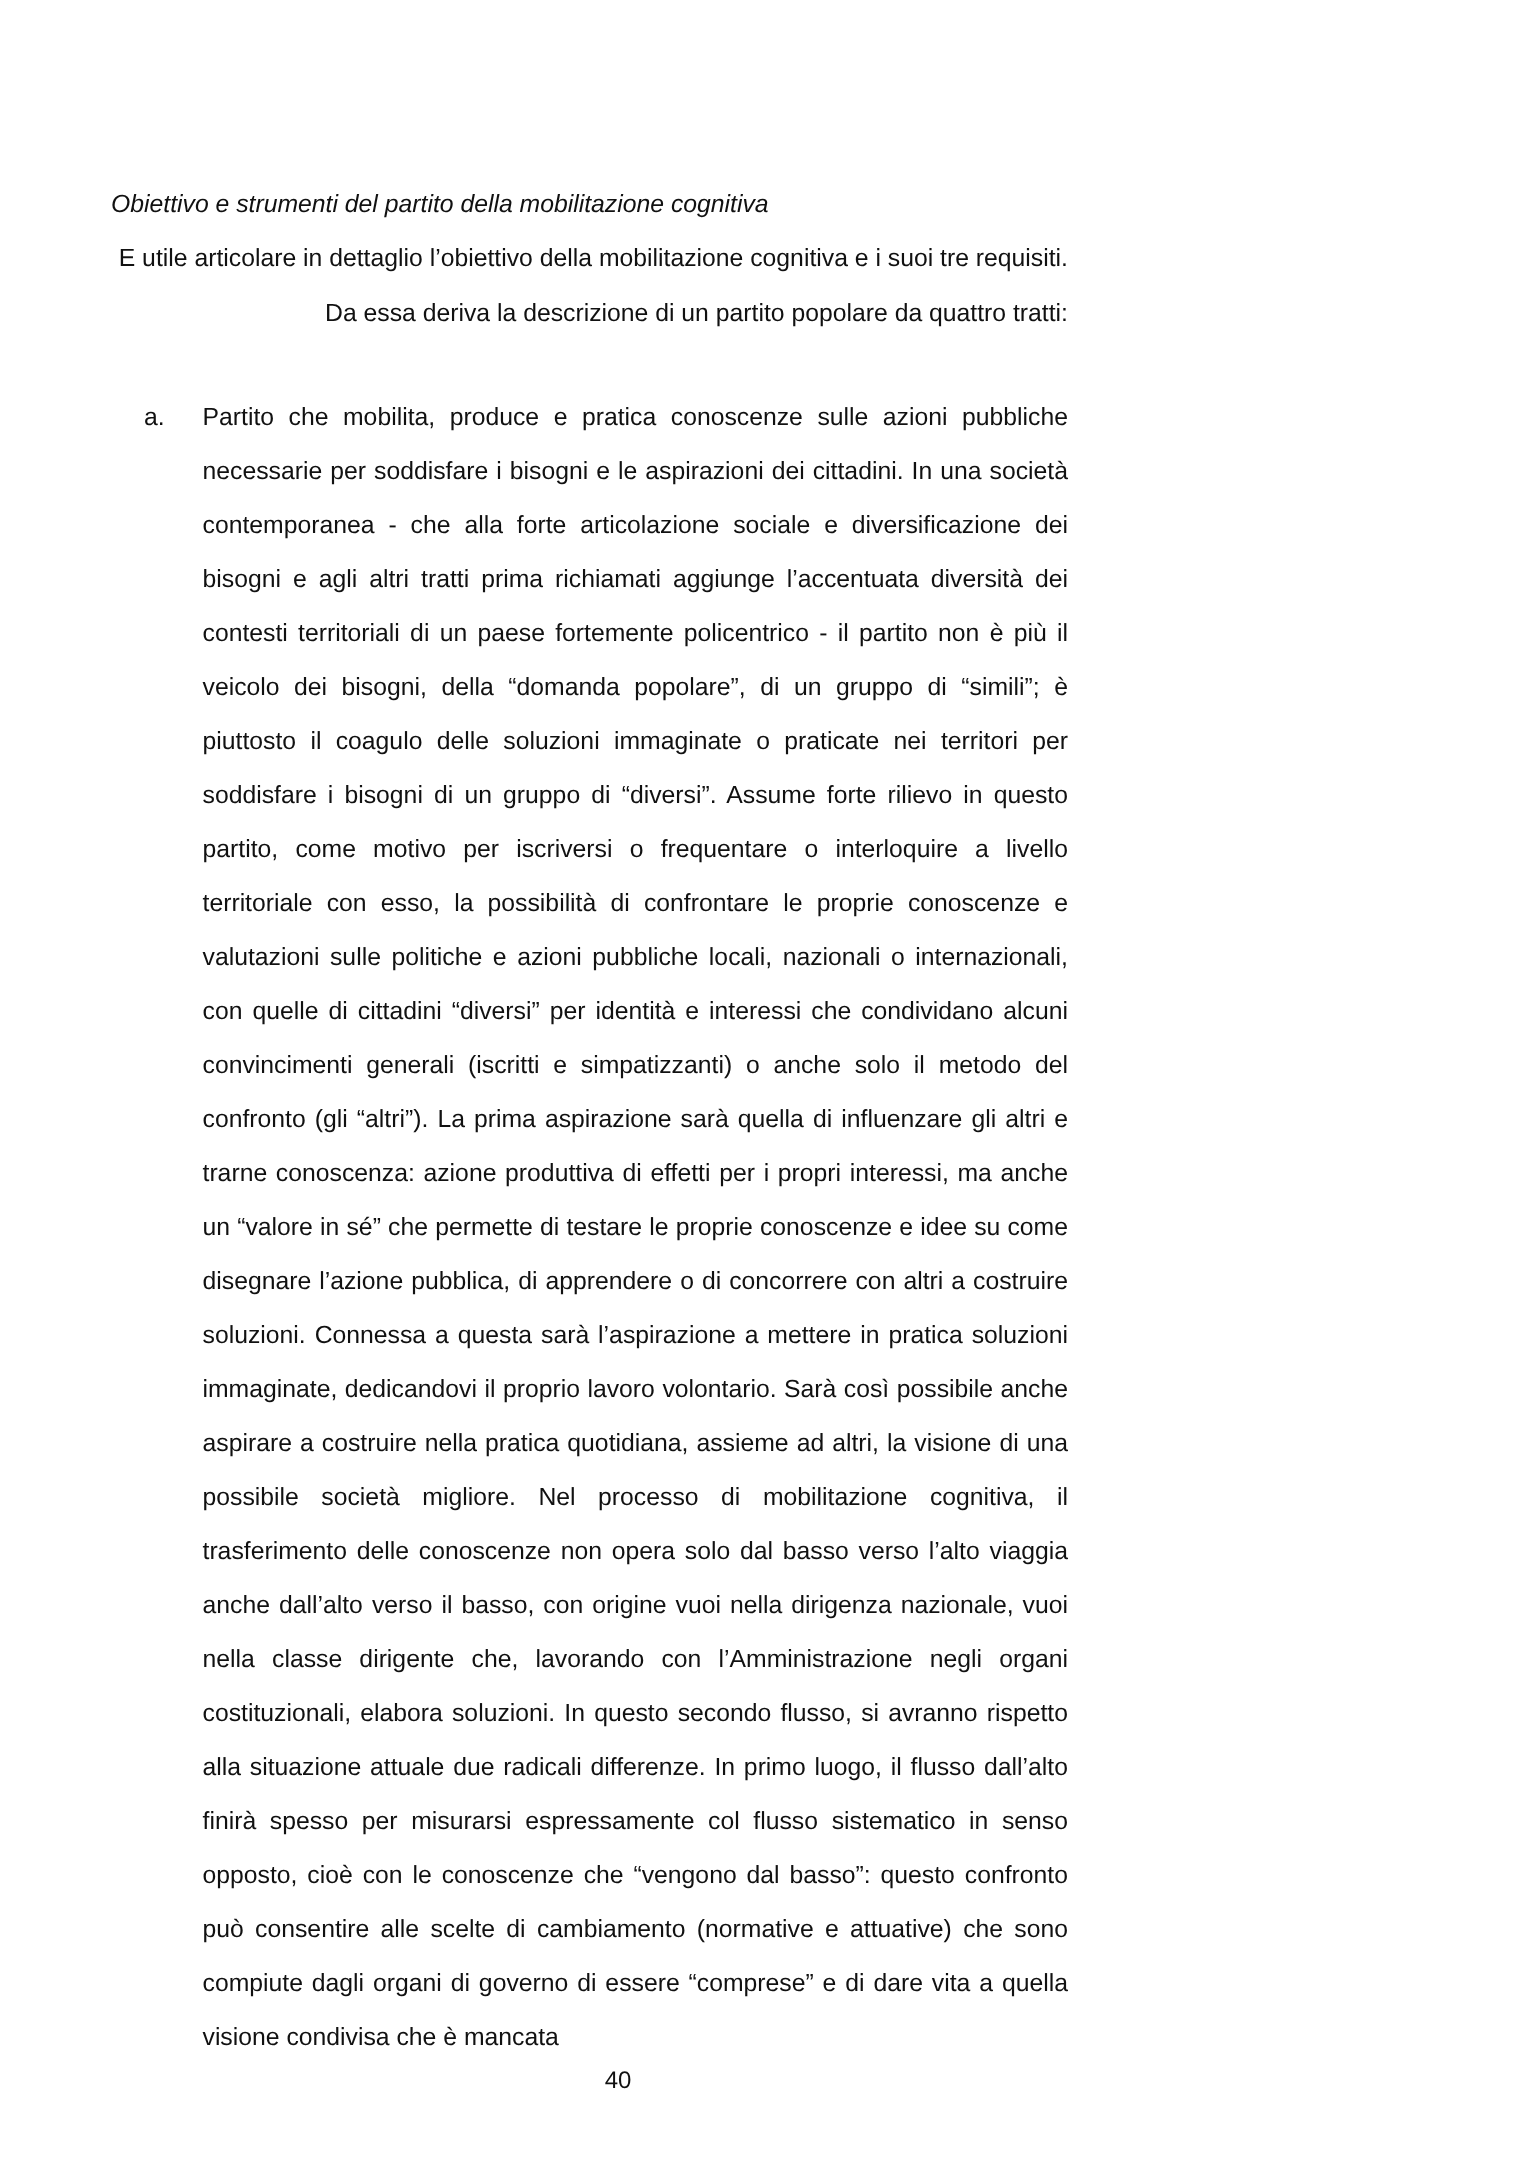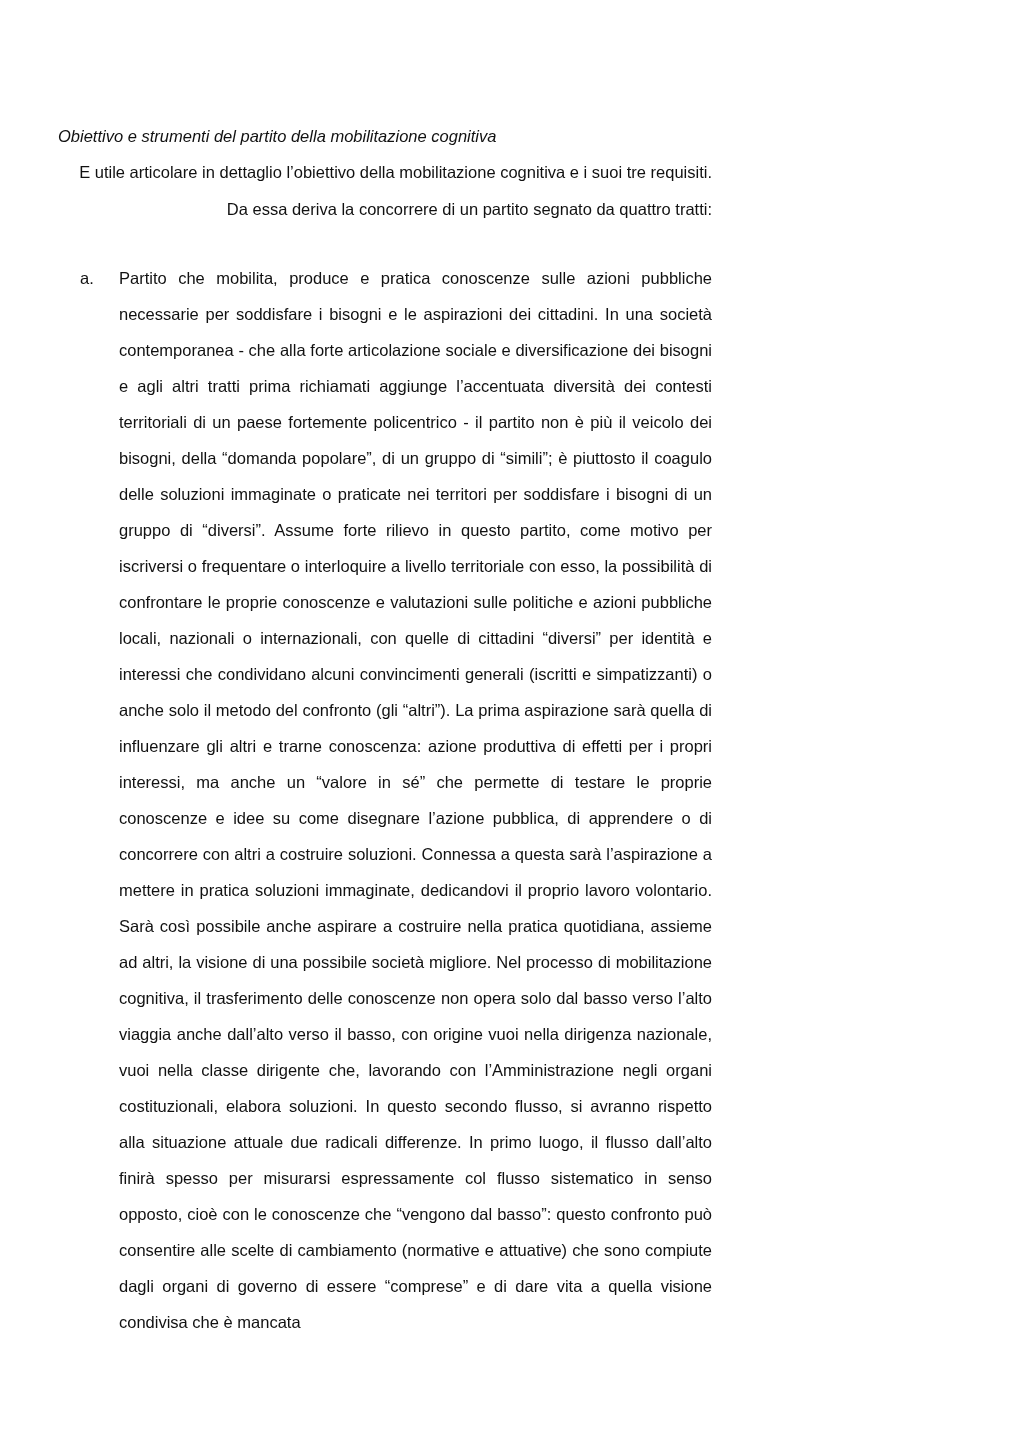--- a/index.html
+++ b/index.html
@@ -13,21 +13,21 @@
     color: #111111;
     position: relative;
     overflow: hidden;
   }
   .page {
     position: absolute;
     top: 0; left: 0;
     width: 824px;
     height: 1448px;
     background: #ffffff;
-    padding: 118px 112px 0 58px;
+    padding: 118px 112px 0 74px;
   }
   .heading {
     font-style: italic;
     font-size: 16.5px;
     line-height: 36px;
   }
   .intro-line {
     font-size: 16.5px;
     line-height: 37px;
     text-align: right;
@@ -64,22 +64,23 @@
 </style>
 </head>
 <body>
 
 <div class="page">
 
   <div class="heading">Obiettivo e strumenti del partito della mobilitazione cognitiva</div>
 
   <div class="intro">
     <div class="intro-line">E utile articolare in dettaglio l’obiettivo della mobilitazione cognitiva e i suoi tre requisiti.</div>
-    <div class="intro-line">Da essa deriva la concorrere di un partito segnato da quattro tratti:</div>
+    <div class="intro-line">Da essa deriva la descrizione di un partito popolare da quattro tratti:</div>
   </div>
 
   <div class="list-item">
     <div class="list-marker">a.</div>
     <p class="item-text"><span class="seg bold">Partito che mobilita, produce e pratica conoscenze sulle azioni pubbliche necessarie per soddisfare i bisogni e le aspirazioni dei cittadini.</span><span class="seg"> In una società contemporanea - che alla forte articolazione sociale e diversificazione dei bisogni e agli altri tratti prima richiamati aggiunge l’accentuata diversità dei contesti territoriali di un paese fortemente policentrico - il partito non è più il veicolo dei bisogni, della “domanda popolare”, di un gruppo di “simili”; è piuttosto il coagulo delle soluzioni immaginate o praticate nei territori per soddisfare i bisogni di un gruppo di “diversi”. Assume forte rilievo in questo partito, come motivo per iscriversi o frequentare o interloquire a livello territoriale con esso, la possibilità di confrontare le proprie conoscenze e valutazioni sulle politiche e azioni pubbliche locali, nazionali o internazionali, con quelle di cittadini “diversi” per identità e interessi che condividano alcuni convincimenti generali (iscritti e simpatizzanti) o anche solo il metodo del confronto (gli “altri”). La prima aspirazione sarà quella di influenzare gli altri e trarne conoscenza: azione produttiva di effetti per i propri interessi, ma anche un “valore in sé” che permette di testare le proprie conoscenze e idee su come disegnare l’azione pubblica, di apprendere o di concorrere con altri a costruire soluzioni. Connessa a questa sarà l’aspirazione a mettere in pratica soluzioni immaginate, dedicandovi il proprio lavoro volontario. Sarà così possibile anche aspirare a costruire nella pratica quotidiana, assieme ad altri, la visione di una possibile società migliore. </span><span class="seg bold">Nel processo di mobilitazione cognitiva</span><span class="seg">, il trasferimento delle conoscenze non opera solo dal basso verso l’alto </span><span class="seg bold">viaggia anche dall’alto verso il basso</span><span class="seg">, con origine vuoi nella dirigenza nazionale, vuoi nella classe dirigente che, lavorando con l’Amministrazione negli organi costituzionali, elabora soluzioni. In questo secondo flusso, si avranno rispetto alla situazione attuale due radicali differenze. In primo luogo, il flusso dall’alto finirà spesso per misurarsi espressamente col flusso sistematico in senso opposto, cioè con le conoscenze che “vengono dal basso”: questo confronto può consentire alle scelte di cambiamento (normative e attuative) che sono compiute dagli organi di governo di essere “comprese” e di dare vita a quella visione condivisa che è mancata</span></p>
   </div>
 
+  <div class="page-number">40</div>
 
 </div>
 
 </body></html>

